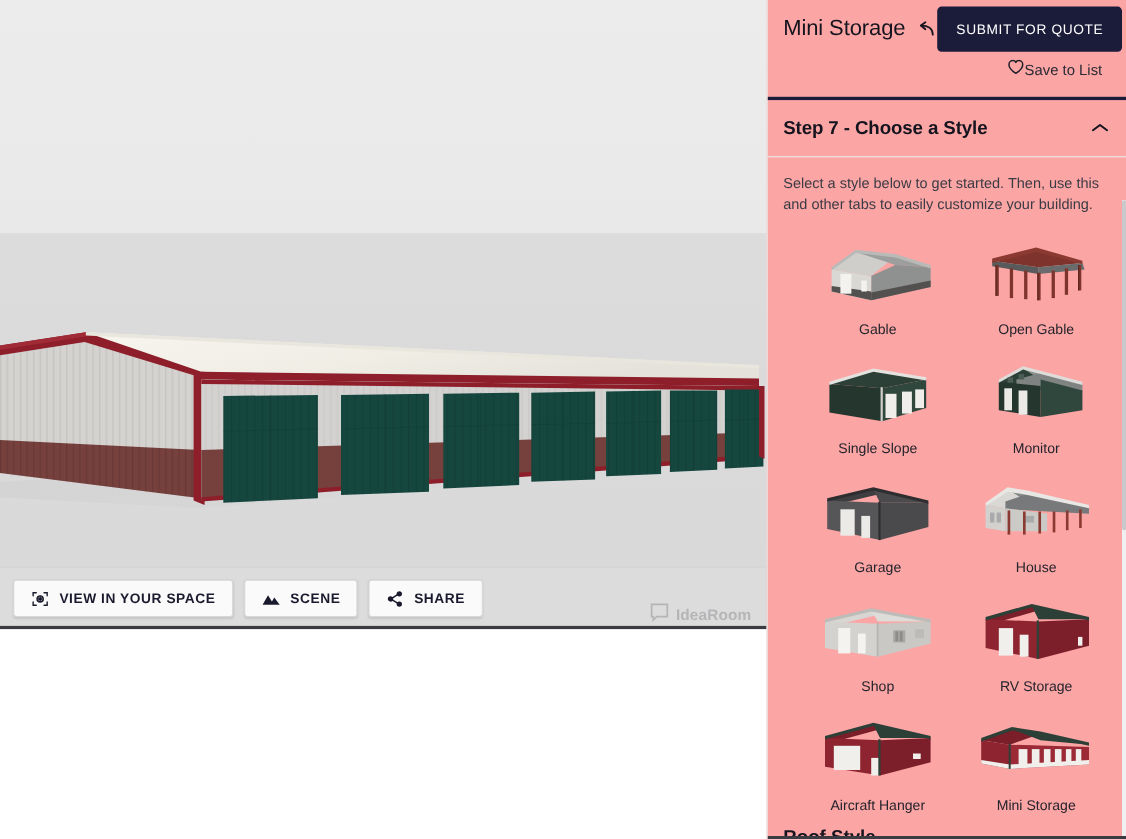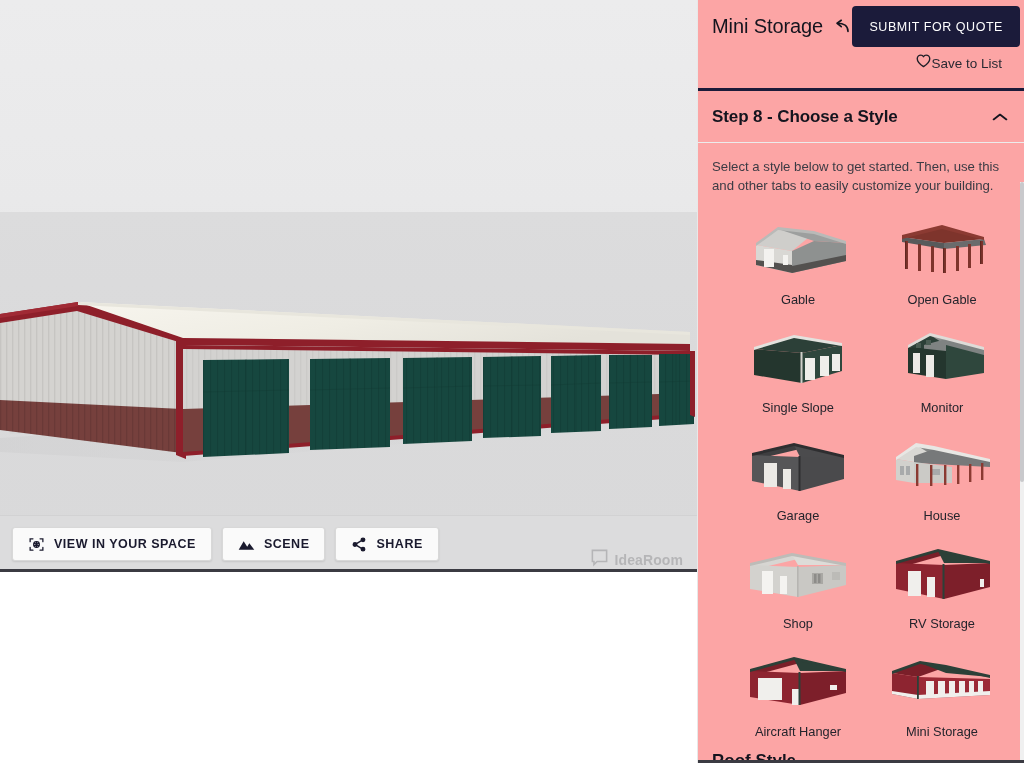--- a/index.html
+++ b/index.html
@@ -333,21 +333,21 @@
         </span>
         <span class="save-text">Save to List</span>
       </div>
     </div>
 
     <div class="panel-divider"></div>
 
     <div class="panel-body">
 
       <div class="section-head">
-        <span class="section-title">Step 8 - Choose a Style</span>
+        <span class="section-title">Step 7 - Choose a Style</span>
         <span>
           <svg width="16" height="10" viewBox="0 0 20 12" fill="none" stroke="#14141e" stroke-width="2.3" stroke-linecap="round" stroke-linejoin="round">
             <polyline points="2,9 10,3 18,9"></polyline>
           </svg>
         </span>
       </div>
 
       <div class="section-desc">Select a style below to get started. Then, use this and other tabs to easily customize your building.</div>
 
       <div class="style-grid">

